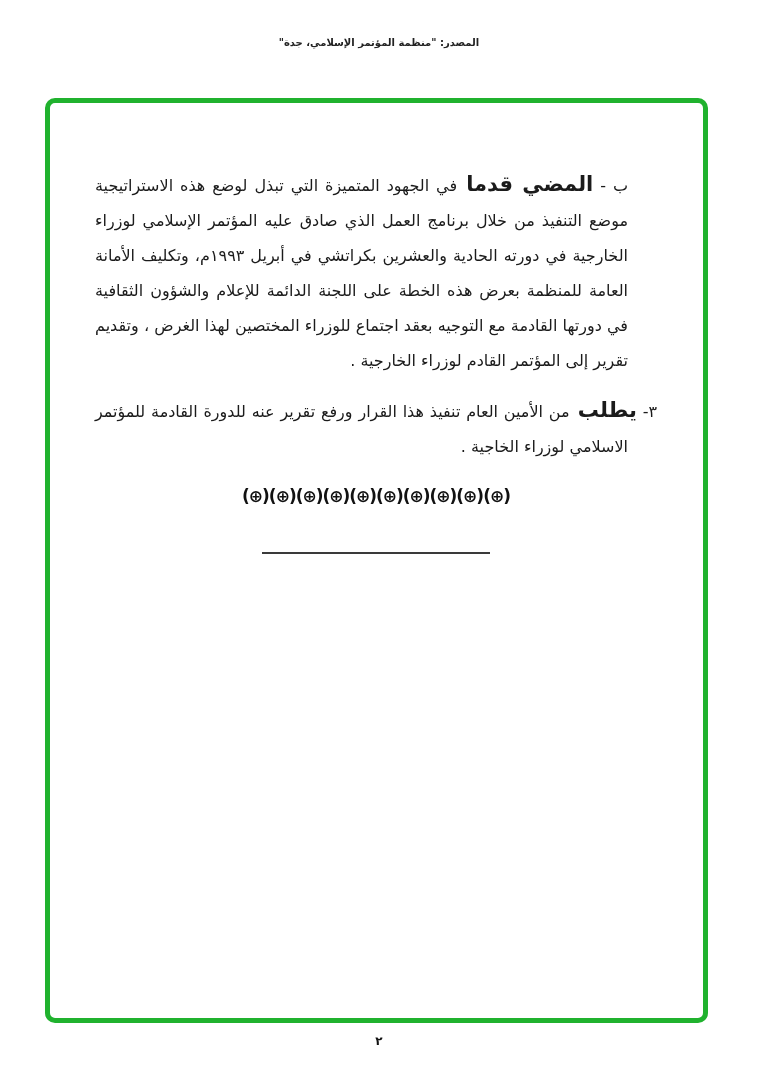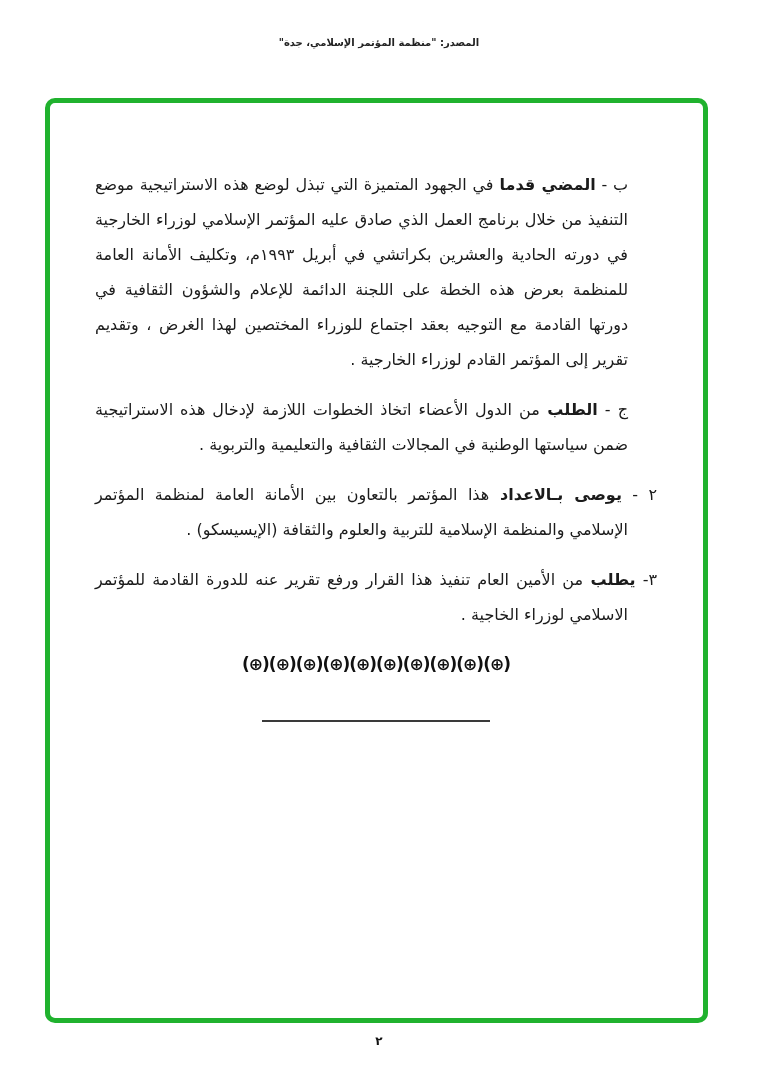--- a/index.html
+++ b/index.html
@@ -70,21 +70,21 @@
   }
   .para.item {
     padding-right: 29px;   
     text-indent: -29px;
   }
   .para-label {
     font-weight: normal;
   }
   .para-lead {
     font-weight: bold;
-    font-size: 16px;
+    font-size: 21px;
   }
 
   
   .ornament {
     margin-top: 12px;
     text-align: center;
     direction: ltr;
     font-weight: bold;
     font-size: 17px;
     letter-spacing: -1px;
@@ -119,27 +119,21 @@
   <div class="header-line2">المصدر:  "منظمة المؤتمر الإسلامي، جدة"</div>
 </div>
 
 <div class="doc-frame">
   <div class="doc-content">
 
     <p class="para sub">
       <span class="para-label">ب -  </span><span class="para-lead">المضي قدما </span><span class="para-text">في الجهود المتميزة التي تبذل لوضع هذه الاستراتيجية موضع التنفيذ من خلال برنامج العمل الذي صادق عليه المؤتمر الإسلامي لوزراء الخارجية في دورته الحادية والعشرين بكراتشي في أبريل ١٩٩٣م، وتكليف الأمانة العامة للمنظمة بعرض هذه الخطة على اللجنة الدائمة للإعلام والشؤون الثقافية في دورتها القادمة مع التوجيه بعقد اجتماع للوزراء المختصين لهذا الغرض ، وتقديم تقرير إلى المؤتمر القادم لوزراء الخارجية .</span>
     </p>
 
-    <p class="para sub">
-      <span class="para-label">ج -  </span><span class="para-lead">الطلب </span><span class="para-text">من الدول الأعضاء اتخاذ الخطوات اللازمة لإدخال هذه الاستراتيجية ضمن سياستها الوطنية في المجالات الثقافية والتعليمية والتربوية .</span>
-    </p>
 
-    <p class="para item">
-      <span class="para-label">٢ -  </span><span class="para-lead">يوصى بـالاعداد </span><span class="para-text">هذا المؤتمر بالتعاون بين الأمانة العامة لمنظمة المؤتمر الإسلامي والمنظمة الإسلامية للتربية والعلوم والثقافة (الإيسيسكو) .</span>
-    </p>
 
     <p class="para item">
       <span class="para-label">٣-  </span><span class="para-lead">يطلب </span><span class="para-text">من الأمين العام تنفيذ هذا القرار ورفع تقرير عنه للدورة القادمة للمؤتمر الاسلامي لوزراء الخاجية .</span>
     </p>
 
     <div class="ornament">(⊕)(⊕)(⊕)(⊕)(⊕)(⊕)(⊕)(⊕)(⊕)(⊕)</div>
 
     <hr class="divider">
 
   </div>

